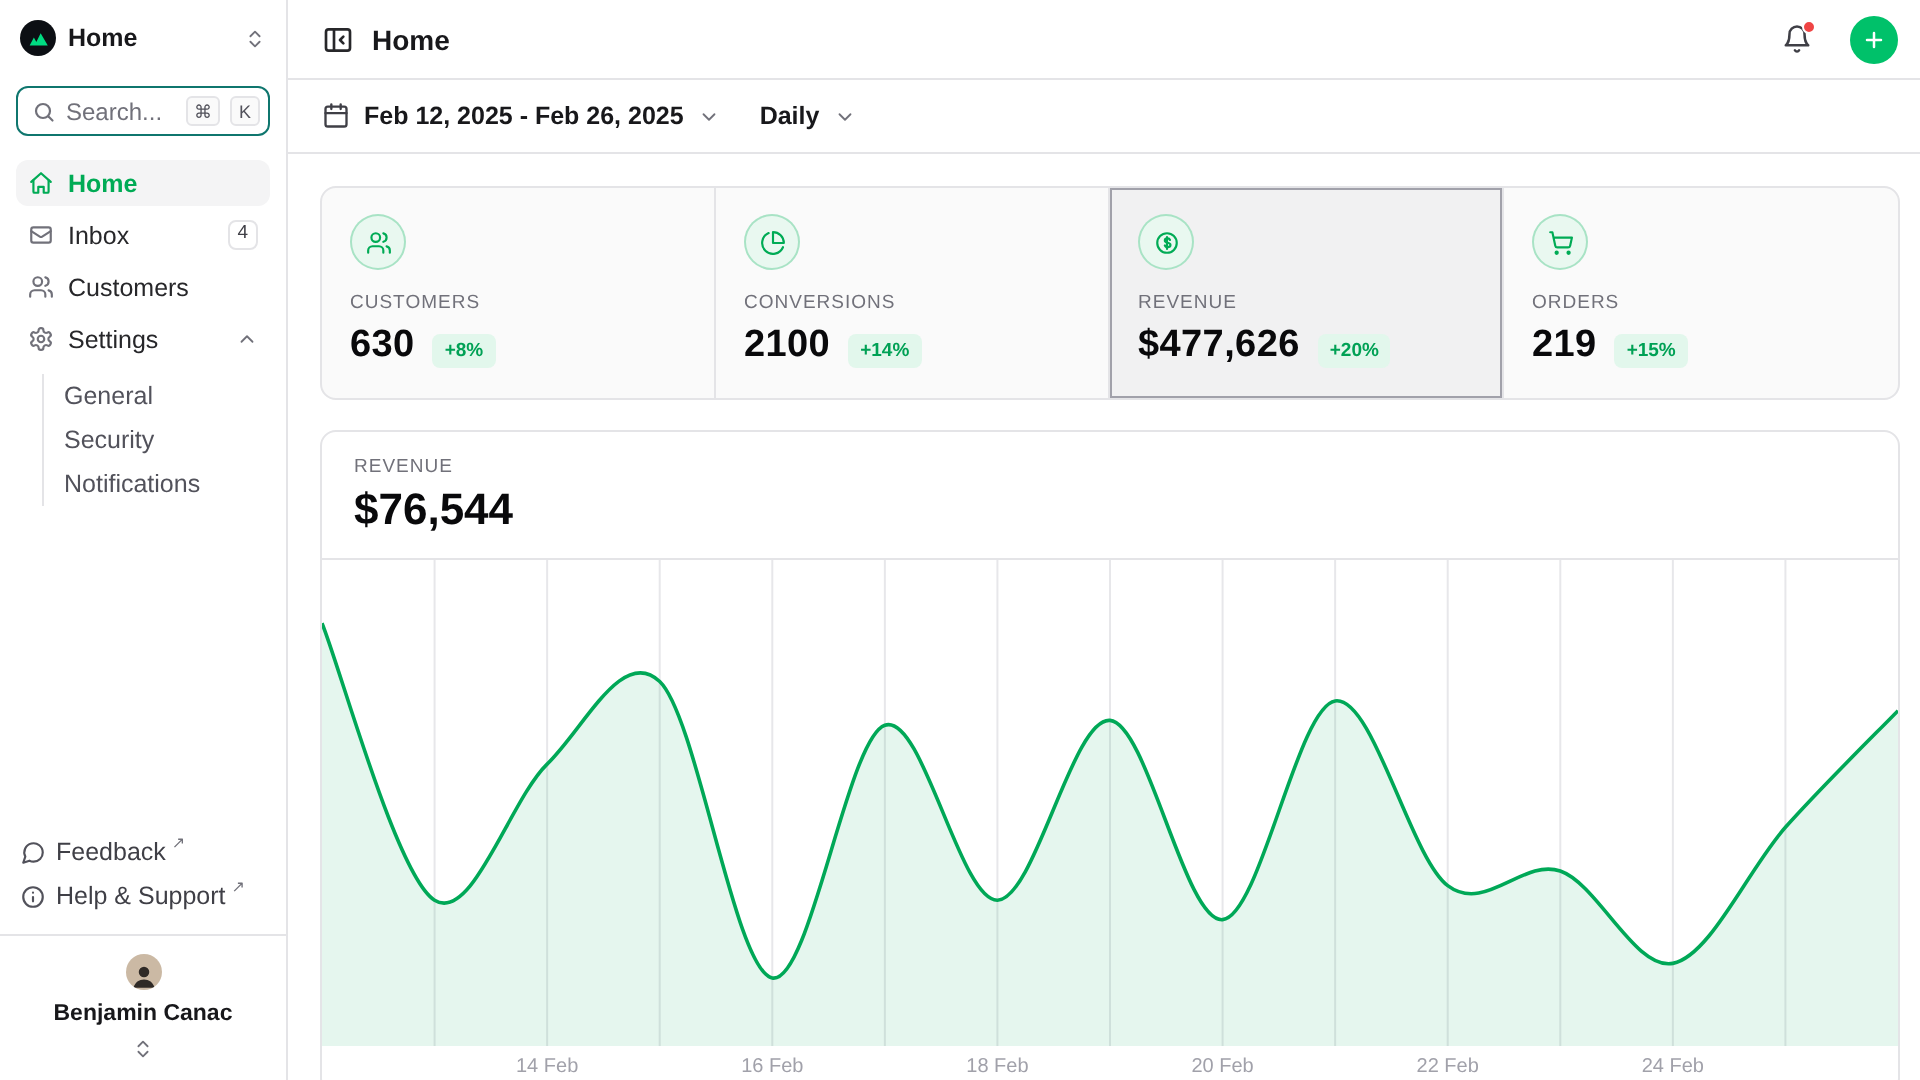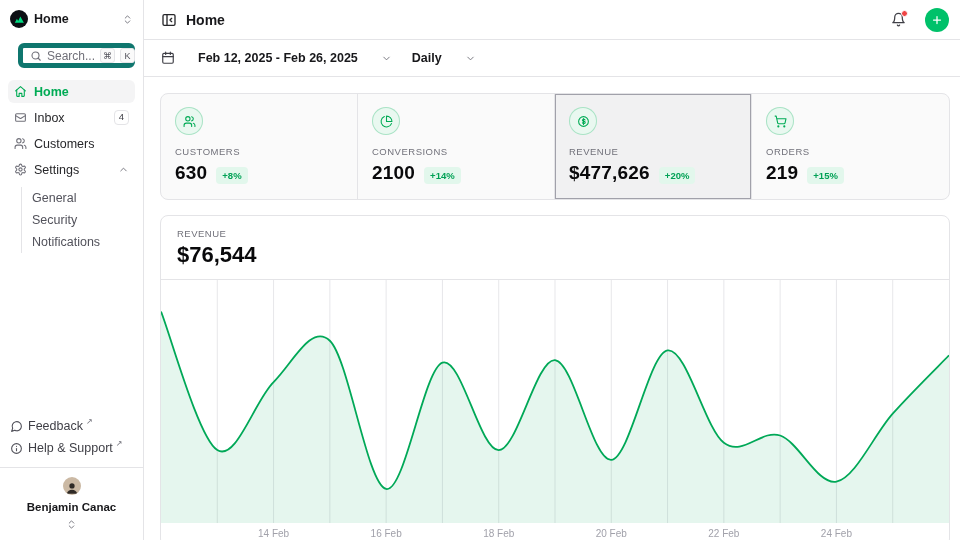--- a/index.html
+++ b/index.html
@@ -6,21 +6,21 @@
   html,body { width:960px; height:540px; overflow:hidden; }
   body { font-family:"Liberation Sans", sans-serif; background:#fff; color:#18181b; font-size:13px; }
   .app { display:flex; width:960px; height:540px; }
 
   
   .sidebar { width:144px; min-width:144px; border-right:1px solid #e4e4e7; display:flex; flex-direction:column; padding:10px 8px 8px; }
   .logo-row { display:flex; align-items:center; gap:6px; padding:0 2px; cursor:pointer; }
   .logo-circle { width:18px; height:18px; border-radius:50%; background:#0c0f14; display:flex; align-items:center; justify-content:center; }
   .logo-name { font-size:12.5px; font-weight:700; color:#18181b; flex:1; }
   .muted-ic { color:#71717a; display:flex; }
-  .search { margin-top:15px; height:25px; border:5px solid #0f766e; border-radius:6px; display:flex; align-items:center; gap:5px; padding:0 4px 0 7px; color:#52525b; background:#fff; cursor:pointer;margin-left:10px; }
+  .search { margin-top:15px; height:25px; border:1px solid #0f766e; border-radius:6px; display:flex; align-items:center; gap:5px; padding:0 4px 0 7px; color:#52525b; background:#fff; cursor:pointer; }
   .search-text { flex:1; font-size:12px; color:#71717a; }
   .kbd { min-width:15px; height:15px; padding:0 3px; background:#fafafa; border:1px solid #e4e4e7; border-radius:3px; font-size:9px; color:#52525b; display:flex; align-items:center; justify-content:center; }
   .nav { margin-top:12px; display:flex; flex-direction:column; gap:3px; }
   .nav-item { height:23px; display:flex; align-items:center; gap:7px; padding:0 6px; border-radius:6px; font-size:12.5px; color:#27272a; cursor:pointer; }
   .nav-item .nic { color:#71717a; display:flex; }
   .nav-item.active { background:#f4f4f5; color:#00ab55; font-weight:600; }
   .nav-item.active .nic { color:#00ab55; }
   .count-badge { margin-left:auto; font-size:9.5px; color:#3f3f46; border:1px solid #e4e4e7; border-radius:4px; padding:1px 4px; background:#fff; line-height:1.1; }
   .trail { margin-left:auto; color:#71717a; display:flex; }
   .subnav { margin:3px 0 0 13px; border-left:1px solid #e4e4e7; padding-left:10px; display:flex; flex-direction:column; }
@@ -37,21 +37,21 @@
   
   .main { flex:1; display:flex; flex-direction:column; min-width:0; }
   .main-header { height:40px; border-bottom:1px solid #e4e4e7; display:flex; align-items:center; gap:9px; padding:0 11px 0 17px; }
   .panel-btn { display:flex; color:#27272a; cursor:pointer; }
   .page-title { font-size:14px; font-weight:700; }
   .header-spacer { flex:1; }
   .bell-btn { position:relative; display:flex; color:#3f3f46; cursor:pointer; padding:4px; }
   .bell-dot { position:absolute; top:2px; right:2px; width:7px; height:7px; border-radius:50%; background:#ef4444; border:1.5px solid #fff; }
   .add-btn { width:24px; height:24px; border-radius:50%; background:#00c16a; color:#fff; display:flex; align-items:center; justify-content:center; margin-left:6px; cursor:pointer; border:none; }
   .toolbar { height:37px; border-bottom:1px solid #e4e4e7; display:flex; align-items:center; gap:20px; padding:0 17px; }
-  .tool-btn { display:flex; align-items:center; gap:23px; font-size:12.5px; font-weight:600; color:#18181b; cursor:pointer; }
+  .tool-btn { display:flex; align-items:center; gap:7px; font-size:12.5px; font-weight:600; color:#18181b; cursor:pointer; }
   .tool-btn .nic { color:#3f3f46; display:flex; }
   .chev { color:#71717a; display:flex; }
 
   .content { flex:1; padding:16px 10px 0 16px; overflow:hidden; }
 
   
   .stats { display:grid; grid-template-columns:repeat(4,1fr); border:1px solid #e4e4e7; border-radius:8px; background:#fafafa; overflow:hidden; }
   .stat-cell { padding:13px 14px 15px; border-right:1px solid #e4e4e7; cursor:pointer; }
   .stat-cell:last-child { border-right:none; }
   .stat-cell.selected { background:#f1f1f2; box-shadow:inset 0 0 0 1px #a1a1aa; }

